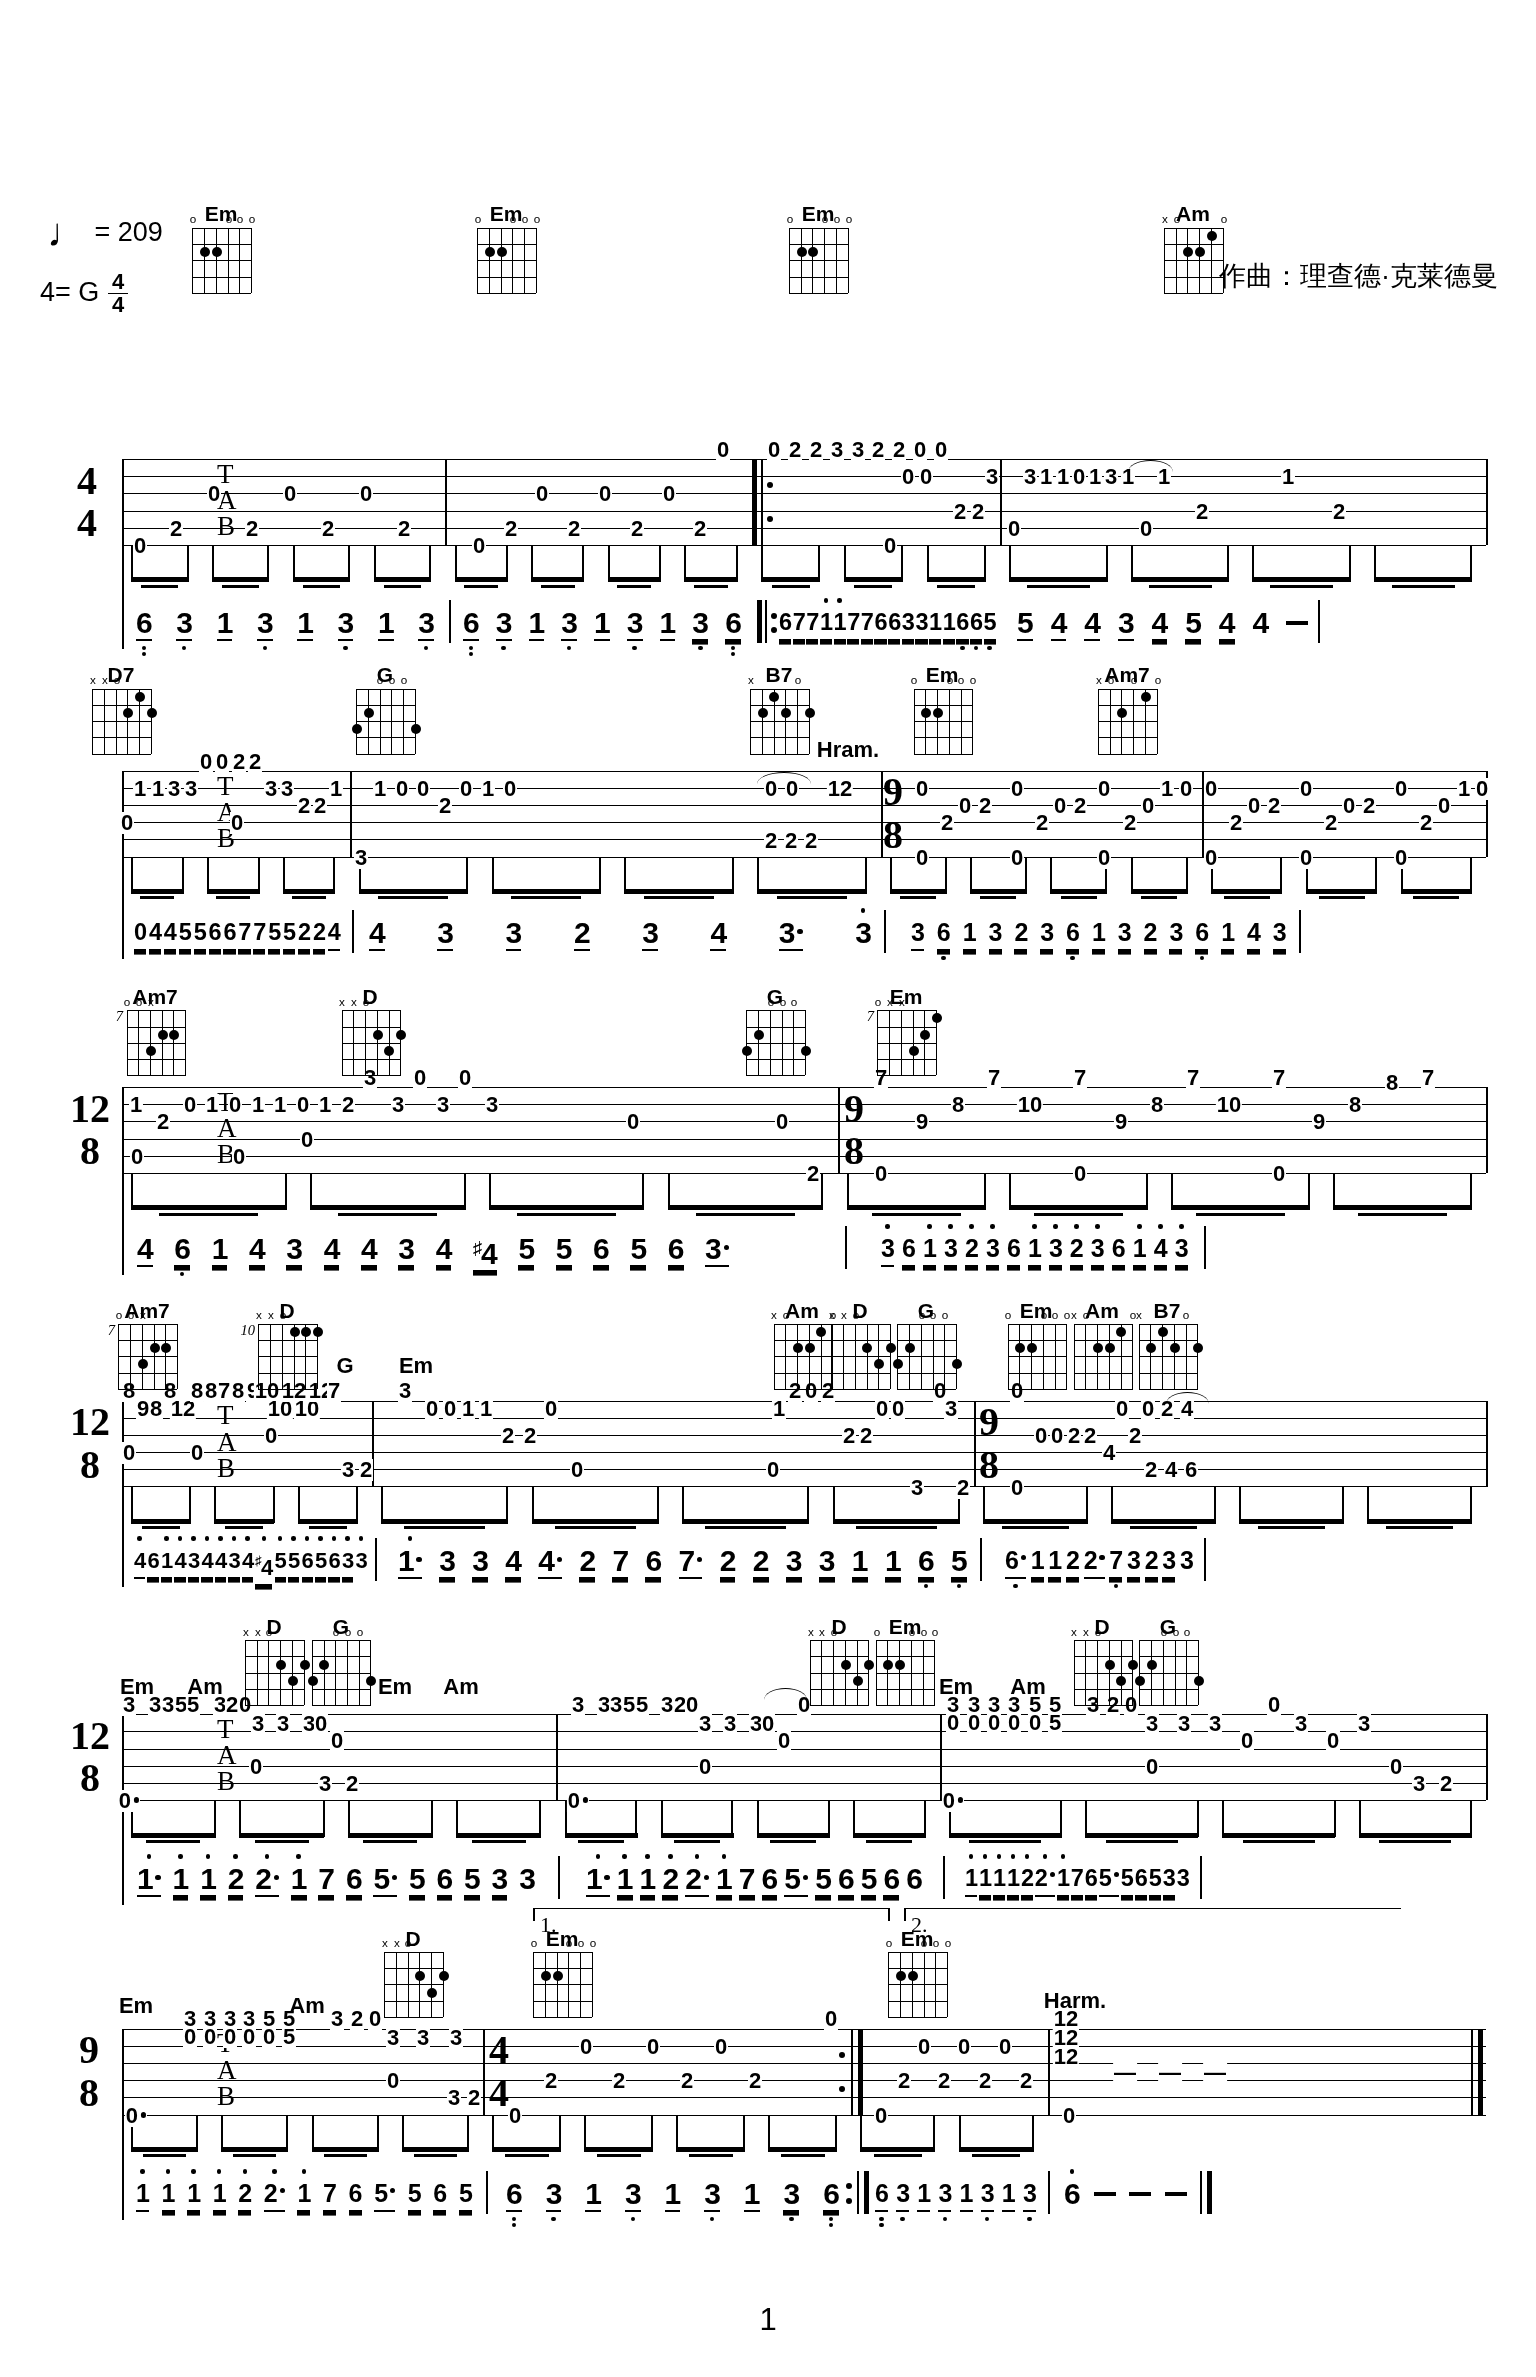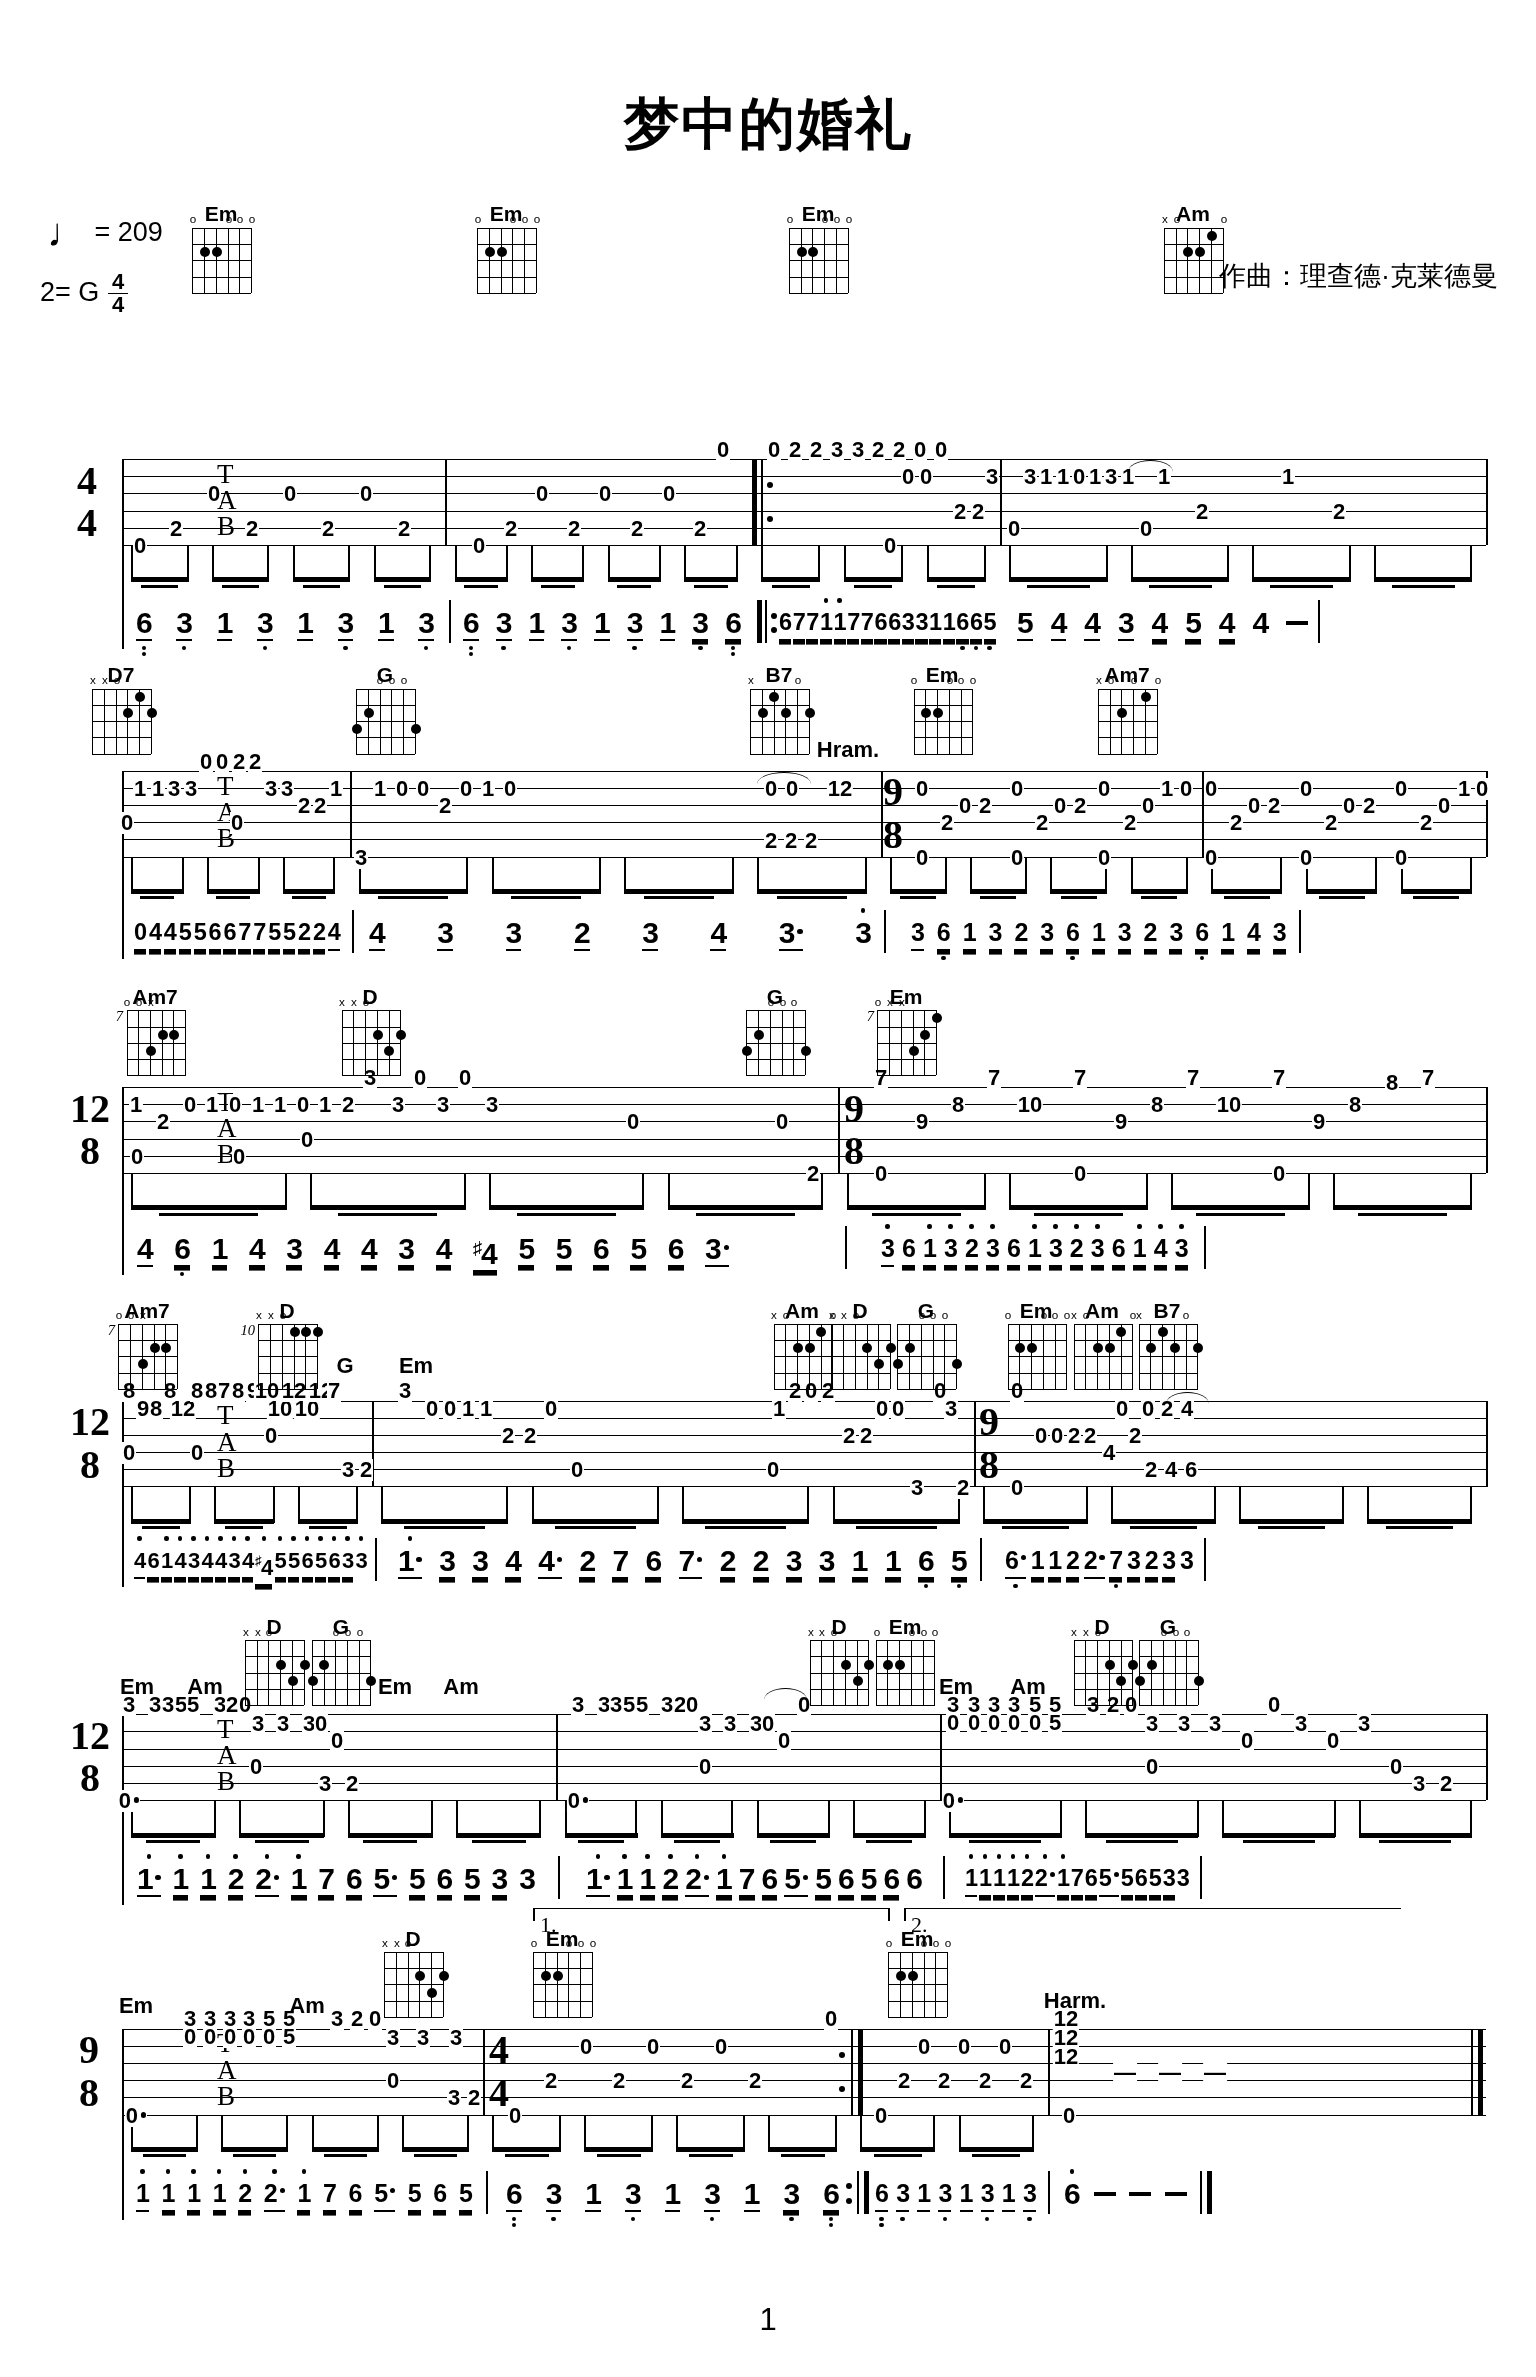--- a/index.html
+++ b/index.html
@@ -51,22 +51,21 @@
   
   .volta-line{position:absolute;border-top:1.8px solid #000;}
   .volta-tick{position:absolute;width:1.8px;height:12.7px;background:#000;}
   .volta-label{position:absolute;font-family:"Liberation Serif",serif;font-size:22px;}
 </style>
 </head>
 <body>
 
 <div id="page">
   <div class="abs" id="tempo"><span class="note">♩</span> <span>= 209</span></div>
-  <div class="abs" id="title">梦中的婚礼</div>
-  <div class="abs" id="keyrow"><span>2= G</span><span class="frac"><span class="fa">4</span><span class="fb">4</span></span></div>
+  <div class="abs" id="keyrow"><span>4= G</span><span class="frac"><span class="fa">4</span><span class="fb">4</span></span></div>
   <div class="abs" id="composer">作曲：理查德·克莱德曼</div>
   <div id="score">
       <div class="sline" style="left: 122px; top: 459px; width: 1364px;"></div>
       <div class="sline" style="left: 122px; top: 476px; width: 1364px;"></div>
       <div class="sline" style="left: 122px; top: 493px; width: 1364px;"></div>
       <div class="sline" style="left: 122px; top: 511px; width: 1364px;"></div>
       <div class="sline" style="left: 122px; top: 528px; width: 1364px;"></div>
       <div class="sline" style="left: 122px; top: 545px; width: 1364px;"></div>
       <div class="vbar" style="left: 122px; top: 459px; height: 190px;"></div>
       <div class="clef" style="left: 217px; top: 462px;">T</div>

